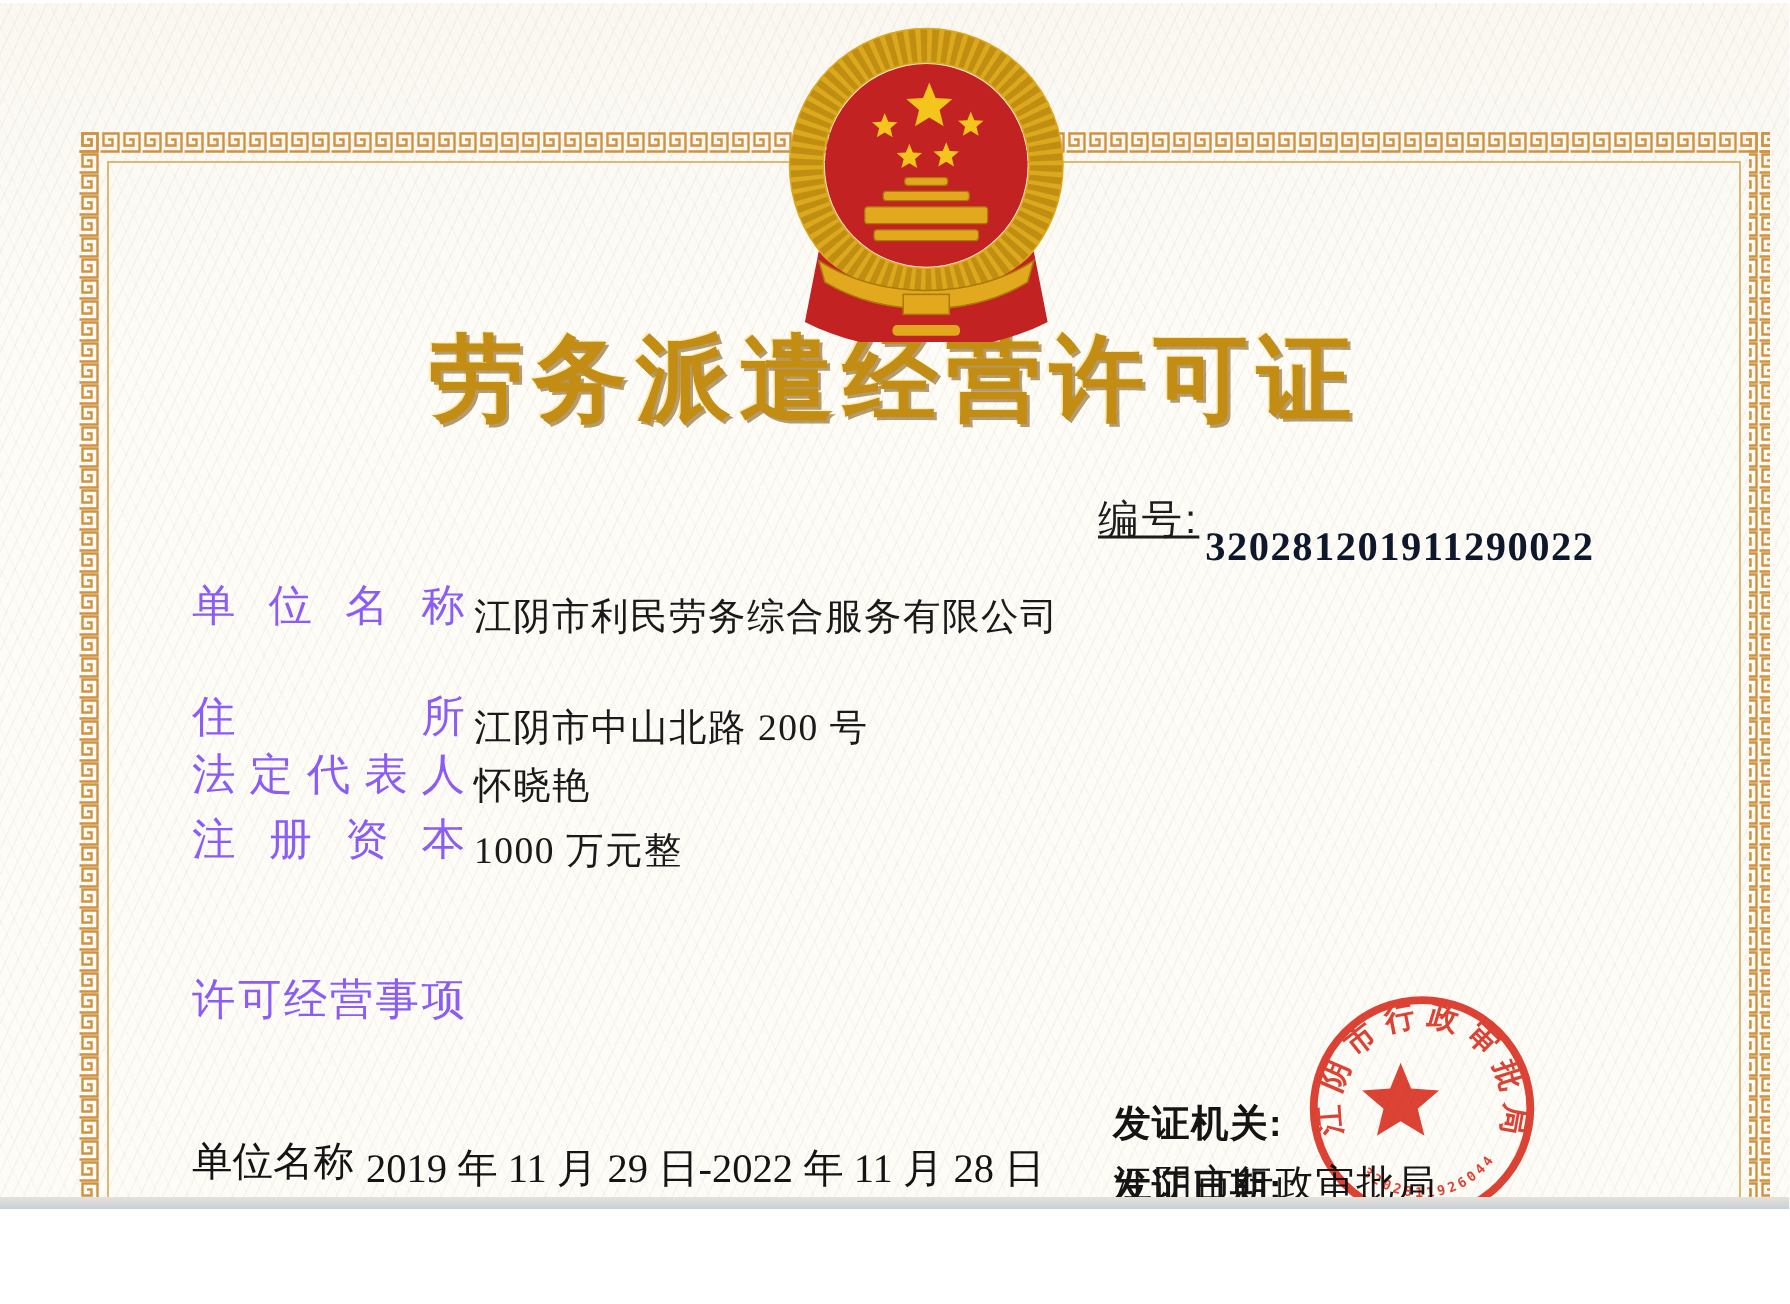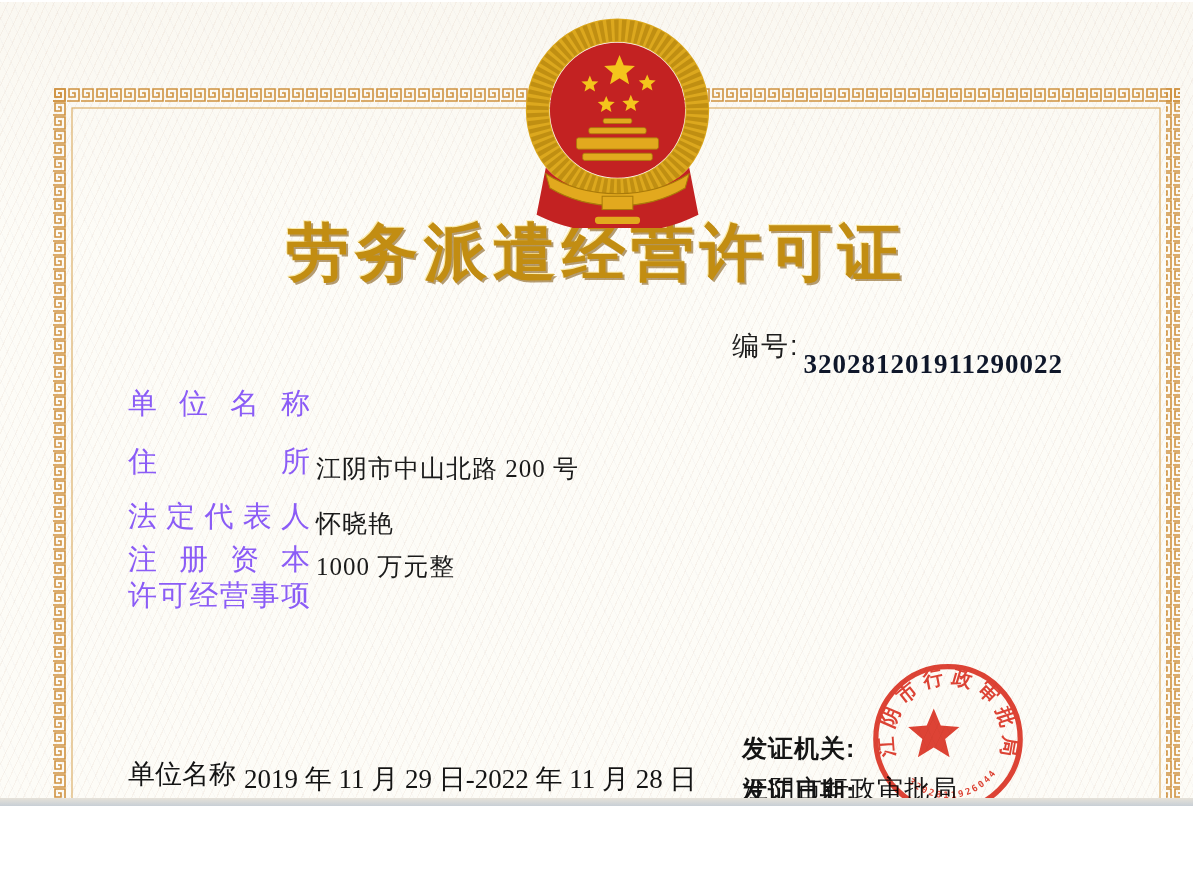--- a/index.html
+++ b/index.html
@@ -38,21 +38,21 @@
     font-size:63px; font-weight:700; letter-spacing:6px;
     color:#c28d12;
     text-shadow: 2px 2px 0 rgba(122,76,2,0.55), -1px -1px 0 rgba(250,231,160,0.9);
     font-family:"Liberation Serif","DejaVu Serif",serif;
   }
 
   .cert-no {
     position:absolute; left:732px; top:326px; z-index:3;
     display:flex; align-items:flex-start;
   }
-  .cert-no .lbl { font-size:27px; color:#1c1c1c; letter-spacing:2px; font-weight:500; }
+  .cert-no .lbl { font-size:27px; color:#1c1c1c; letter-spacing:2px; font-weight:500;text-decoration:underline; }
   .cert-no .num {
     font-family:"Liberation Serif","DejaVu Serif",serif;
     font-size:27px; font-weight:600; color:#0f172a;
     margin-top:21px; margin-left:4px; letter-spacing:1px;
   }
 
   .field-row {
     position:absolute; left:128px; z-index:3;
     display:flex; align-items:flex-start;
   }
@@ -60,22 +60,22 @@
     width:182px; flex:0 0 182px;
     font-size:29px; font-weight:500; color:#8b5cf6;
     text-align:justify; text-align-last:justify;
   }
   .field-row .val {
     font-family:"Liberation Serif","DejaVu Serif",serif;
     font-size:25px; color:#1a1a1a;
     padding-top:10px; padding-left:6px; letter-spacing:1px;
     white-space:nowrap;
   }
-  .row-1 { top:382px; } .row-2 { top:440px; } .row-3 { top:495px; }
-  .row-4 { top:538px; } .row-5 { top:574px; }
+  .row-1 { top:382px; } .row-2 { top:456px; } .row-3 { top:495px; }
+  .row-4 { top:538px; } .row-5 { top:645px; }
 
   .validity { position:absolute; left:128px; top:754px; z-index:3; display:flex; align-items:flex-start; }
   .validity .lbl { font-size:27px; font-weight:500; color:#141414; }
   .validity .val {
     font-family:"Liberation Serif","DejaVu Serif",serif;
     font-size:27px; font-weight:400; color:#141414;
     padding-left:8px; padding-top:5px; white-space:nowrap;
   }
 
   .issuer, .issue-date { position:absolute; left:742px; z-index:3; display:flex; align-items:flex-start;flex-direction:column; }
@@ -144,20 +144,21 @@
 
   <div class="title">劳务派遣经营许可证</div>
 
   <div class="cert-no">
     <span class="lbl">编号:</span>
     <span class="num">320281201911290022</span>
   </div>
 
   <div class="field-row row-1">
     <span class="lbl">单位名称</span>
+    <span class="val">江阴市利民劳务综合服务有限公司</span>
   </div>
   <div class="field-row row-2">
     <span class="lbl">住所</span>
     <span class="val">江阴市中山北路 200 号</span>
   </div>
   <div class="field-row row-3">
     <span class="lbl">法定代表人</span>
     <span class="val">怀晓艳</span>
   </div>
   <div class="field-row row-4">

